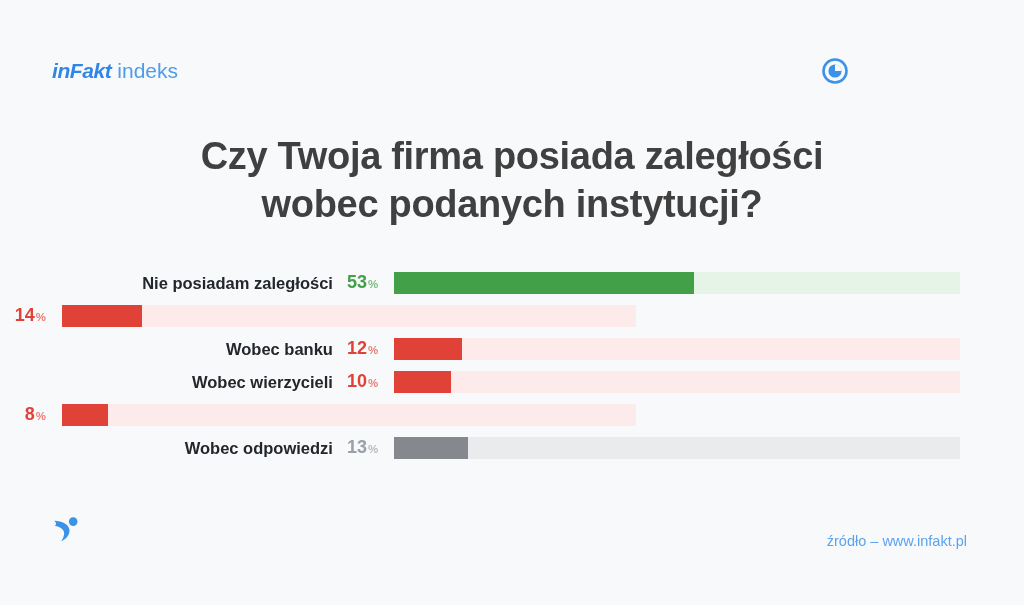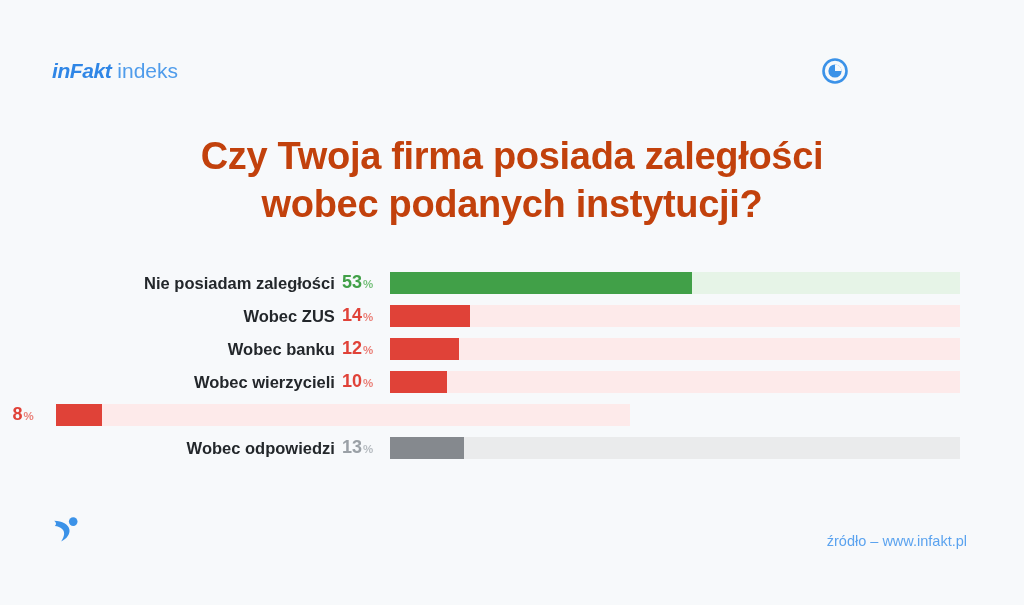--- a/index.html
+++ b/index.html
@@ -50,21 +50,21 @@
     height: 26px;
   }
 
   
   .title {
     position: absolute;
     top: 132px;
     left: 0;
     width: 1024px;
     text-align: center;
-    color: #c2410c;
+    color: #404040;
     font-size: 38px;
     font-weight: bold;
     line-height: 48px;
     letter-spacing: -0.3px;
   }
   .title-line { display: block; }
 
   
   .chart {
     position: absolute;
@@ -83,22 +83,22 @@
     margin-left: 54px;
     text-align: right;
     font-size: 16.5px;
     font-weight: bold;
     color: #23272b;
     white-space: nowrap;
     line-height: 22px;
   }
   .row-value {
     width: 46px;
-    text-align: center;
-    padding-right: 10px;
+    text-align: right;
+    padding-right: 16px;
     font-size: 18px;
     font-weight: bold;
     line-height: 22px;
     white-space: nowrap;
   }
   .row-value .pct {
     font-size: 11.5px;
     font-weight: bold;
     margin-left: 1px;
   }
@@ -166,21 +166,20 @@
 
   <div class="row">
     <div class="row-label">Nie posiadam zaległości</div>
     <div class="row-value v-green"><span>53</span><span class="pct">%</span></div>
     <div class="track" style="background: rgb(230, 244, 231);">
       <div class="bar" style="background: rgb(65, 160, 72); width: 53%;"></div>
     </div>
   </div>
 
   <div class="row">
-    <div class="row-label">Wobec ZUS</div>
     <div class="row-value v-red"><span>14</span><span class="pct">%</span></div>
     <div class="track" style="background: rgb(253, 234, 234);">
       <div class="bar" style="background: rgb(224, 66, 56); width: 14%;"></div>
     </div>
   </div>
 
   <div class="row">
     <div class="row-label">Wobec banku</div>
     <div class="row-value v-red"><span>12</span><span class="pct">%</span></div>
     <div class="track" style="background: rgb(253, 234, 234);">

